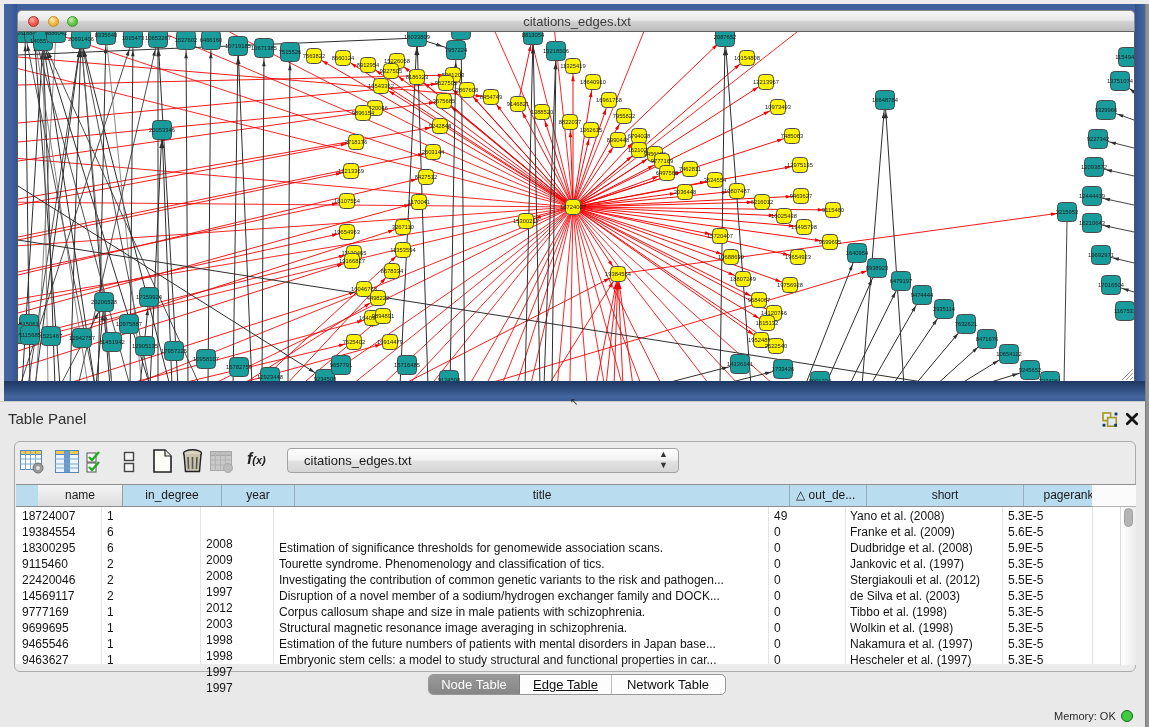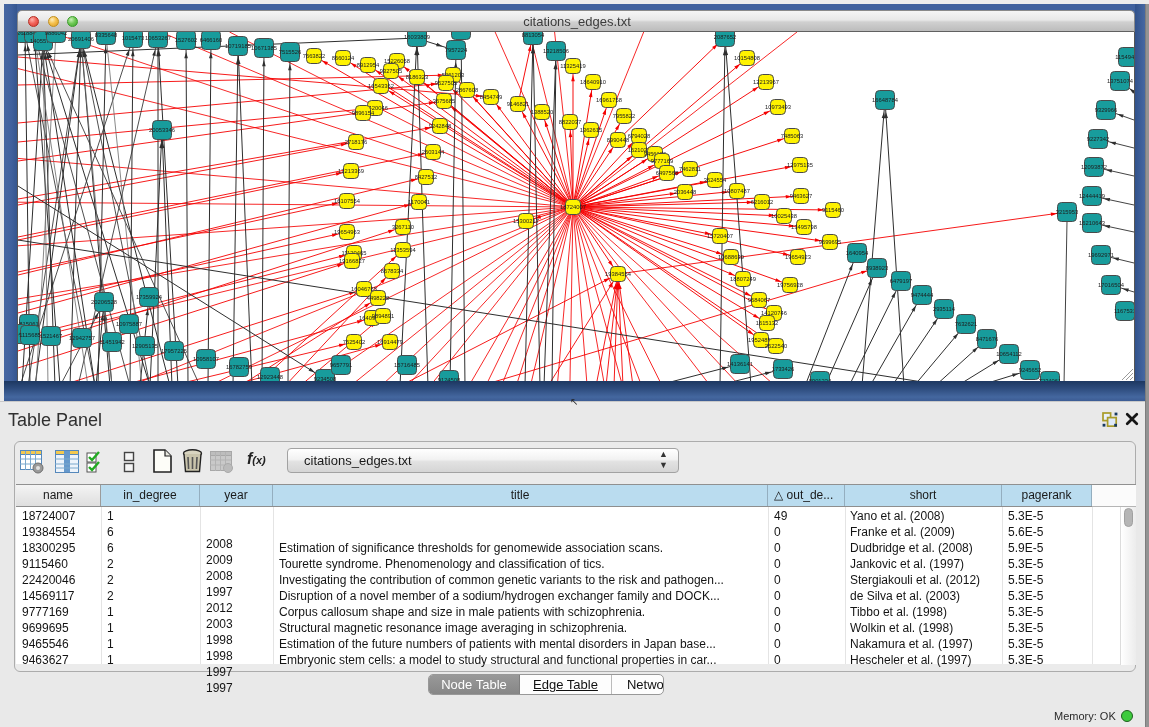--- a/index.html
+++ b/index.html
@@ -28,42 +28,42 @@
 .tl { position:absolute; top:5px; width:11px; height:11px; border-radius:50%; }
 #tlr { left:10px; background:radial-gradient(circle at 35% 30%,#ffb3ad 0%,#f2655c 45%,#d8352c 100%); border:1px solid #b52e24;}
 #tly { left:29.5px; background:radial-gradient(circle at 35% 30%,#ffeebc 0%,#f5c14e 45%,#dd9b1f 100%); border:1px solid #c18f1d;}
 #tlg { left:48.5px; background:radial-gradient(circle at 35% 30%,#c8f0b8 0%,#72ca58 45%,#3ba52c 100%); border:1px solid #3b9b2a;}
 #canvas { position:absolute; left:17px; top:32px; width:1118px; height:349px;
   background:#fff; border-left:1px solid #555; border-right:1px solid #555; }
 
 
 #panel { position:absolute; left:0; top:401px; width:1149px; height:326px;
   background:#e9e9e9; border-top:1px solid #c9c9c9; }
-#ptitle { position:absolute; left:8px; top:410px; font-size:18px; color:#303030; }
+#ptitle { position:absolute; left:8px; top:410px; font-size:15px; color:#303030; }
 #pfloat { position:absolute; left:1102px; top:412px; }
 #pclose { position:absolute; left:1125px; top:412px; }
 
 #container { position:absolute; left:14px; top:441px; width:1122px; height:231px;
   background:#ebebeb; border:1px solid #acacac; border-radius:6px; }
 
 
 .ic { position:absolute; }
 #combo { position:absolute; left:287px; top:448px; width:392px; height:25px;
   border:1px solid #a2a2a2; border-radius:4px;
   background:linear-gradient(180deg,#ffffff 0%,#f2f2f2 45%,#e2e2e2 55%,#d5d5d5 100%);
   font-size:13px; color:#1a1a1a; line-height:24px; padding-left:16px; }
 #comboarrows { position:absolute; right:10px; top:0; height:24px; font-size:9px; color:#333; line-height:11px; }
 
 
 #thead { position:absolute; left:16px; top:484px; width:1076px; height:23px;
   background:#badcef; border-top:1px solid #909090; border-bottom:1px solid #8e8e8e; }
 #theadwhite { position:absolute; left:1092px; top:484px; width:44px; height:23px;
   background:#fbfbfb; border-top:1px solid #909090; border-bottom:1px solid #b5b5b5;}
 .hc { position:absolute; top:0; height:21px; font-size:12px; color:#1a1a1a;
-  text-align:center; line-height:21px; border-right:1px solid #94aebf; }
+  text-align:center; line-height:21px; border-right:1px solid #94aebf;margin-left:22px; }
 #hc0 { left:0; width:85px; background:linear-gradient(180deg,#f4f4f4,#dedede); border-right:1px solid #9b9b9b; }
 #hc1 { left:85px; width:99px; }
 #hc2 { left:184px; width:73px; }
 #hc3 { left:257px; width:495px; }
 #hc4 { left:752px; width:77px; text-align:left; padding-left:6px; }
 #hc5 { left:829px; width:157px; }
 #hc6 { left:986px; width:90px; }
 #tbody { position:absolute; left:16px; top:507px; width:1104px; height:157px; background:#fff; }
 .colline { position:absolute; top:0; width:1px; height:157px; background:#e4e4e4; }
 .trow { position:absolute; left:16px; width:1104px; height:16px; font-size:12px; color:#141414; }
@@ -74,21 +74,21 @@
 .c3 { left:263px; width:488px; }
 .c4 { left:758px; width:72px; }
 .c5 { left:834px; width:153px; }
 .c6 { left:992px; width:86px; }
 #sbar { position:absolute; left:1120px; top:507px; width:16px; height:158px;
   background:linear-gradient(90deg,#ffffff,#ececec); border-left:1px solid #dcdcdc; }
 #sthumb { position:absolute; left:3px; top:1px; width:9px; height:19px;
   background:#b5b5b5; border-radius:5px; border:1px solid #a0a0a0; }
 
 
-#tabs { position:absolute; left:428px; top:674px; width:236px; height:21px;
+#tabs { position:absolute; left:428px; top:674px; width:298px; height:21px;
   background:#fdfdfd; border:1px solid #989898; border-radius:5px; overflow:hidden;
   font-size:13px; }
 .tab { position:absolute; top:0; height:21px; line-height:20px; text-align:center; color:#111; }
 #tab0 { left:0; width:91px; background:linear-gradient(180deg,#999999,#848484); color:#fff; border-right:1px solid #7e7e7e;}
 #tab1 { left:91px; width:92px; border-right:1px solid #bbb;text-decoration:underline; }
 #tab2 { left:183px; width:112px; }
 
 #mem { position:absolute; left:1054px; top:710px; font-size:11px; color:#2a2a2a; }
 #memdot { position:absolute; left:1121px; top:710px; width:12px; height:12px; border-radius:50%;
   background:#3ecb3e; border:1px solid #1f5f1f; }

